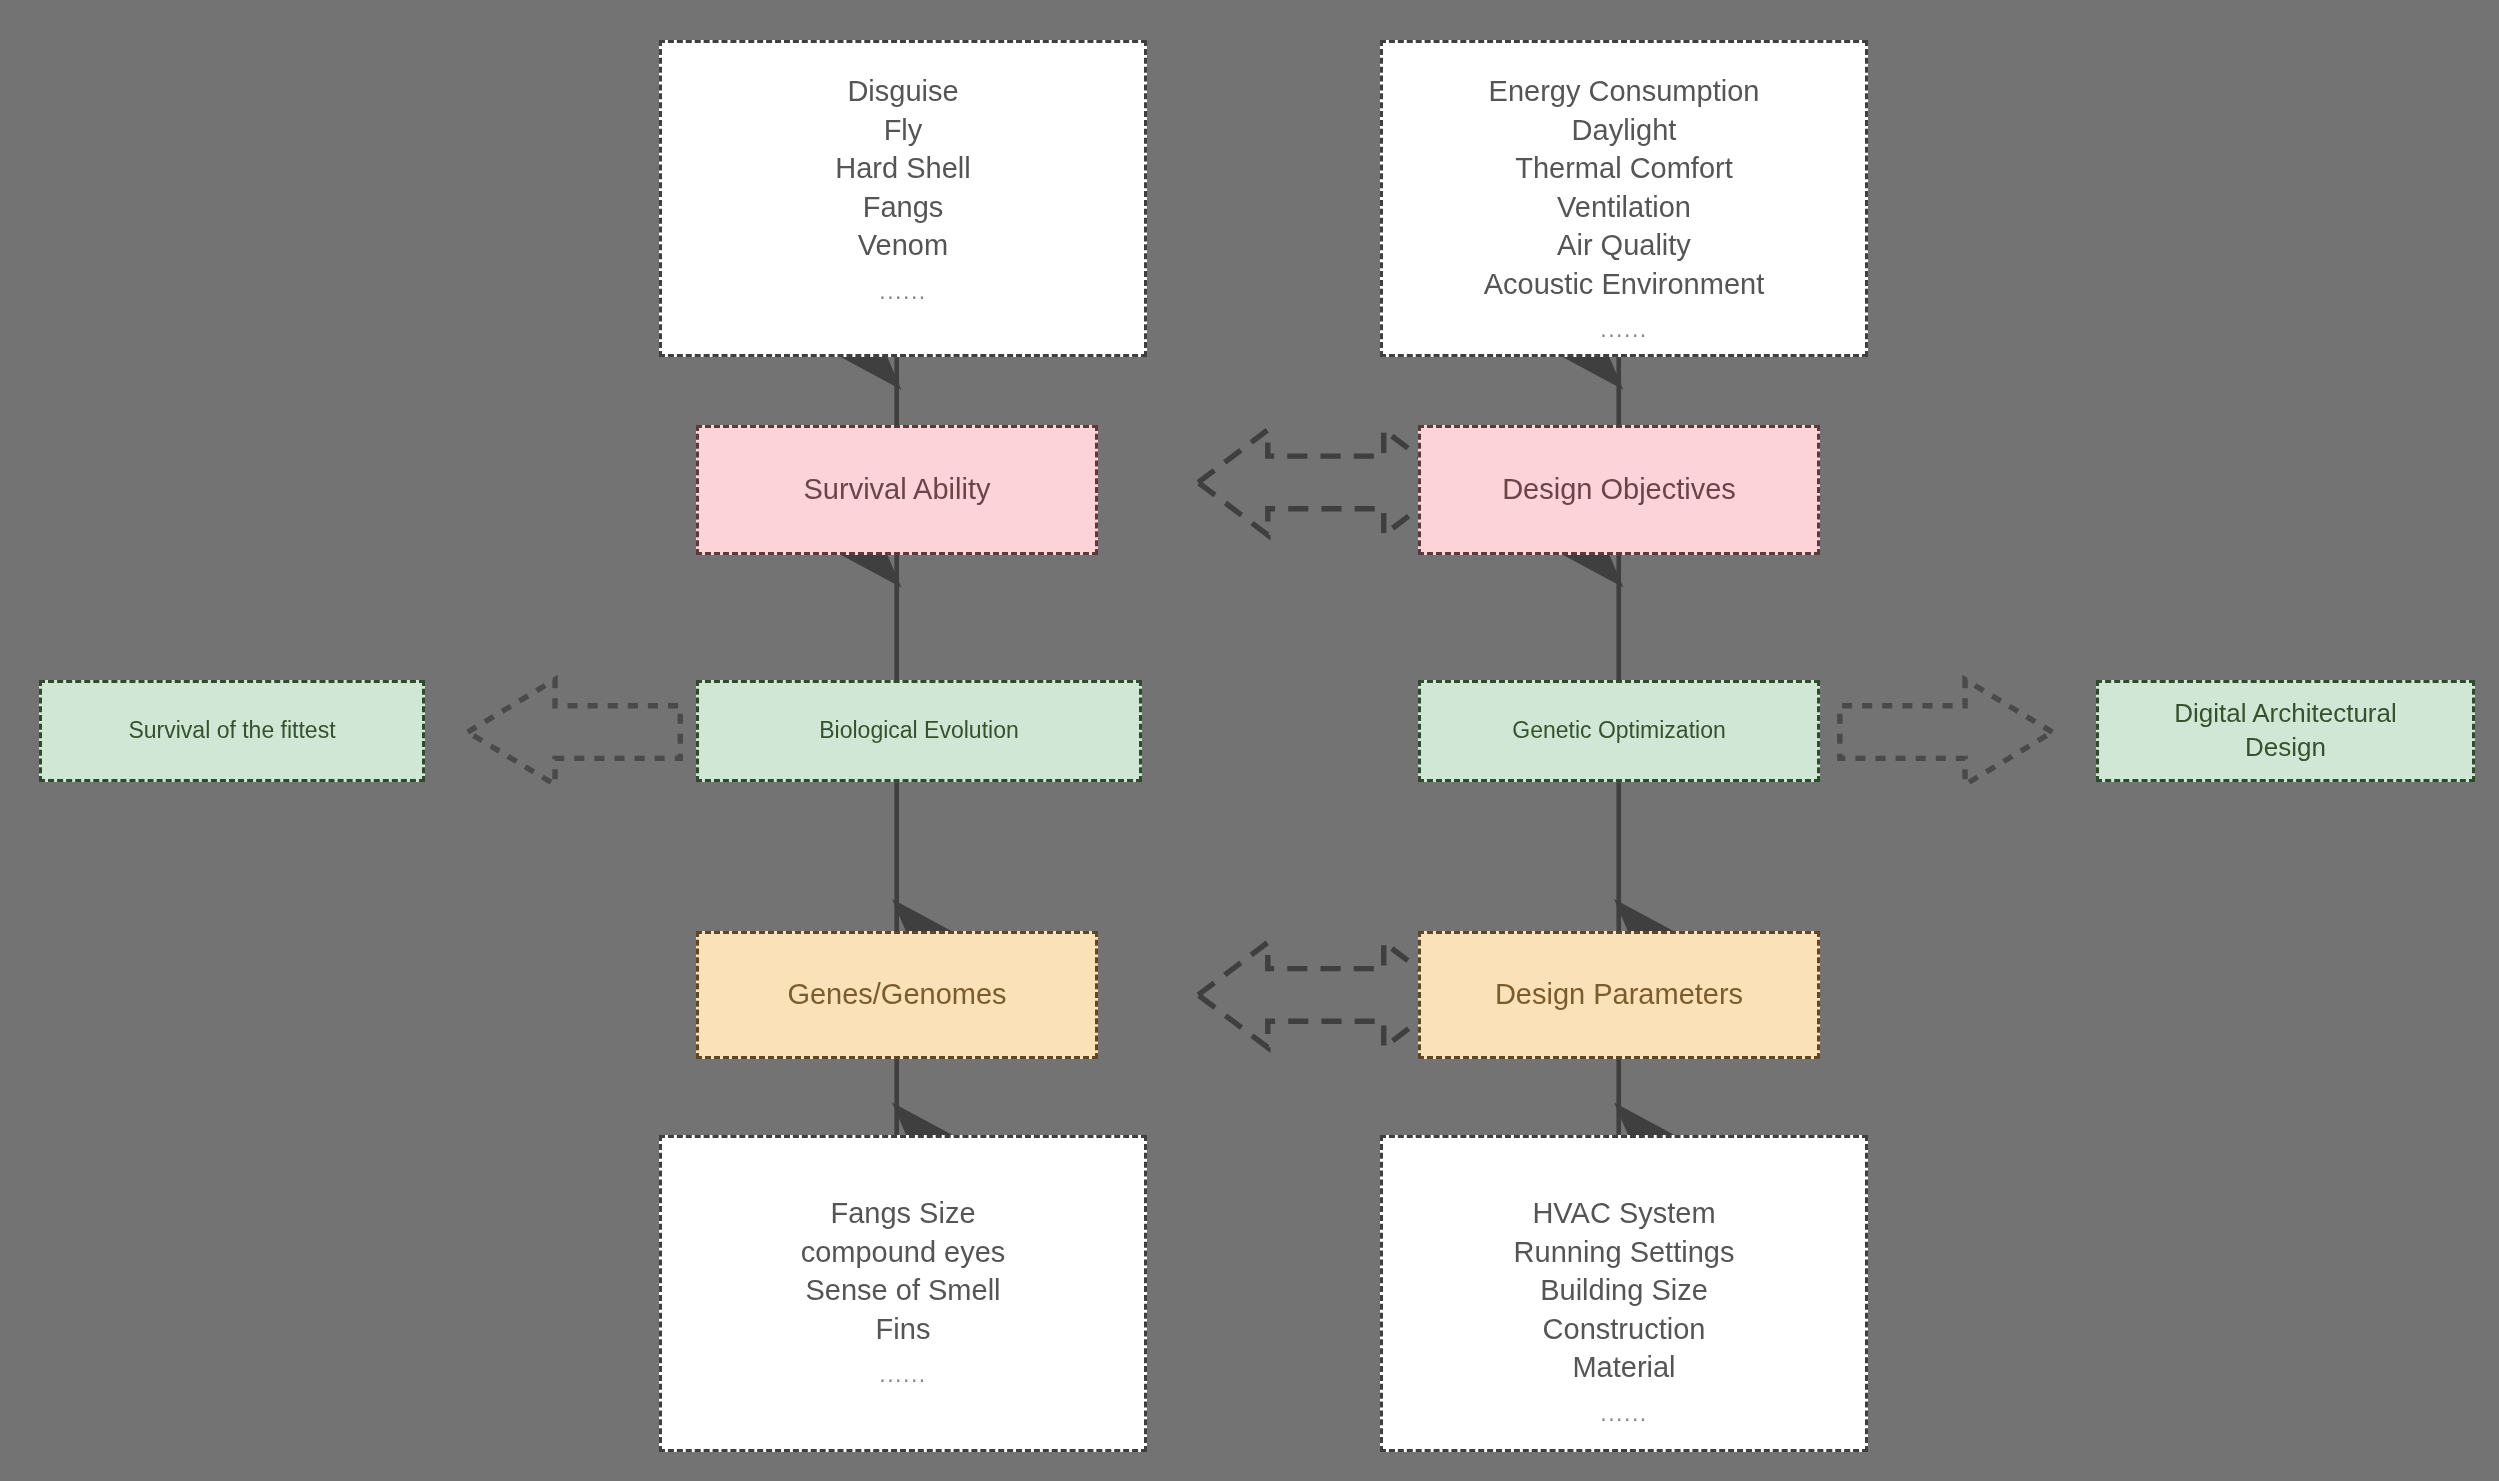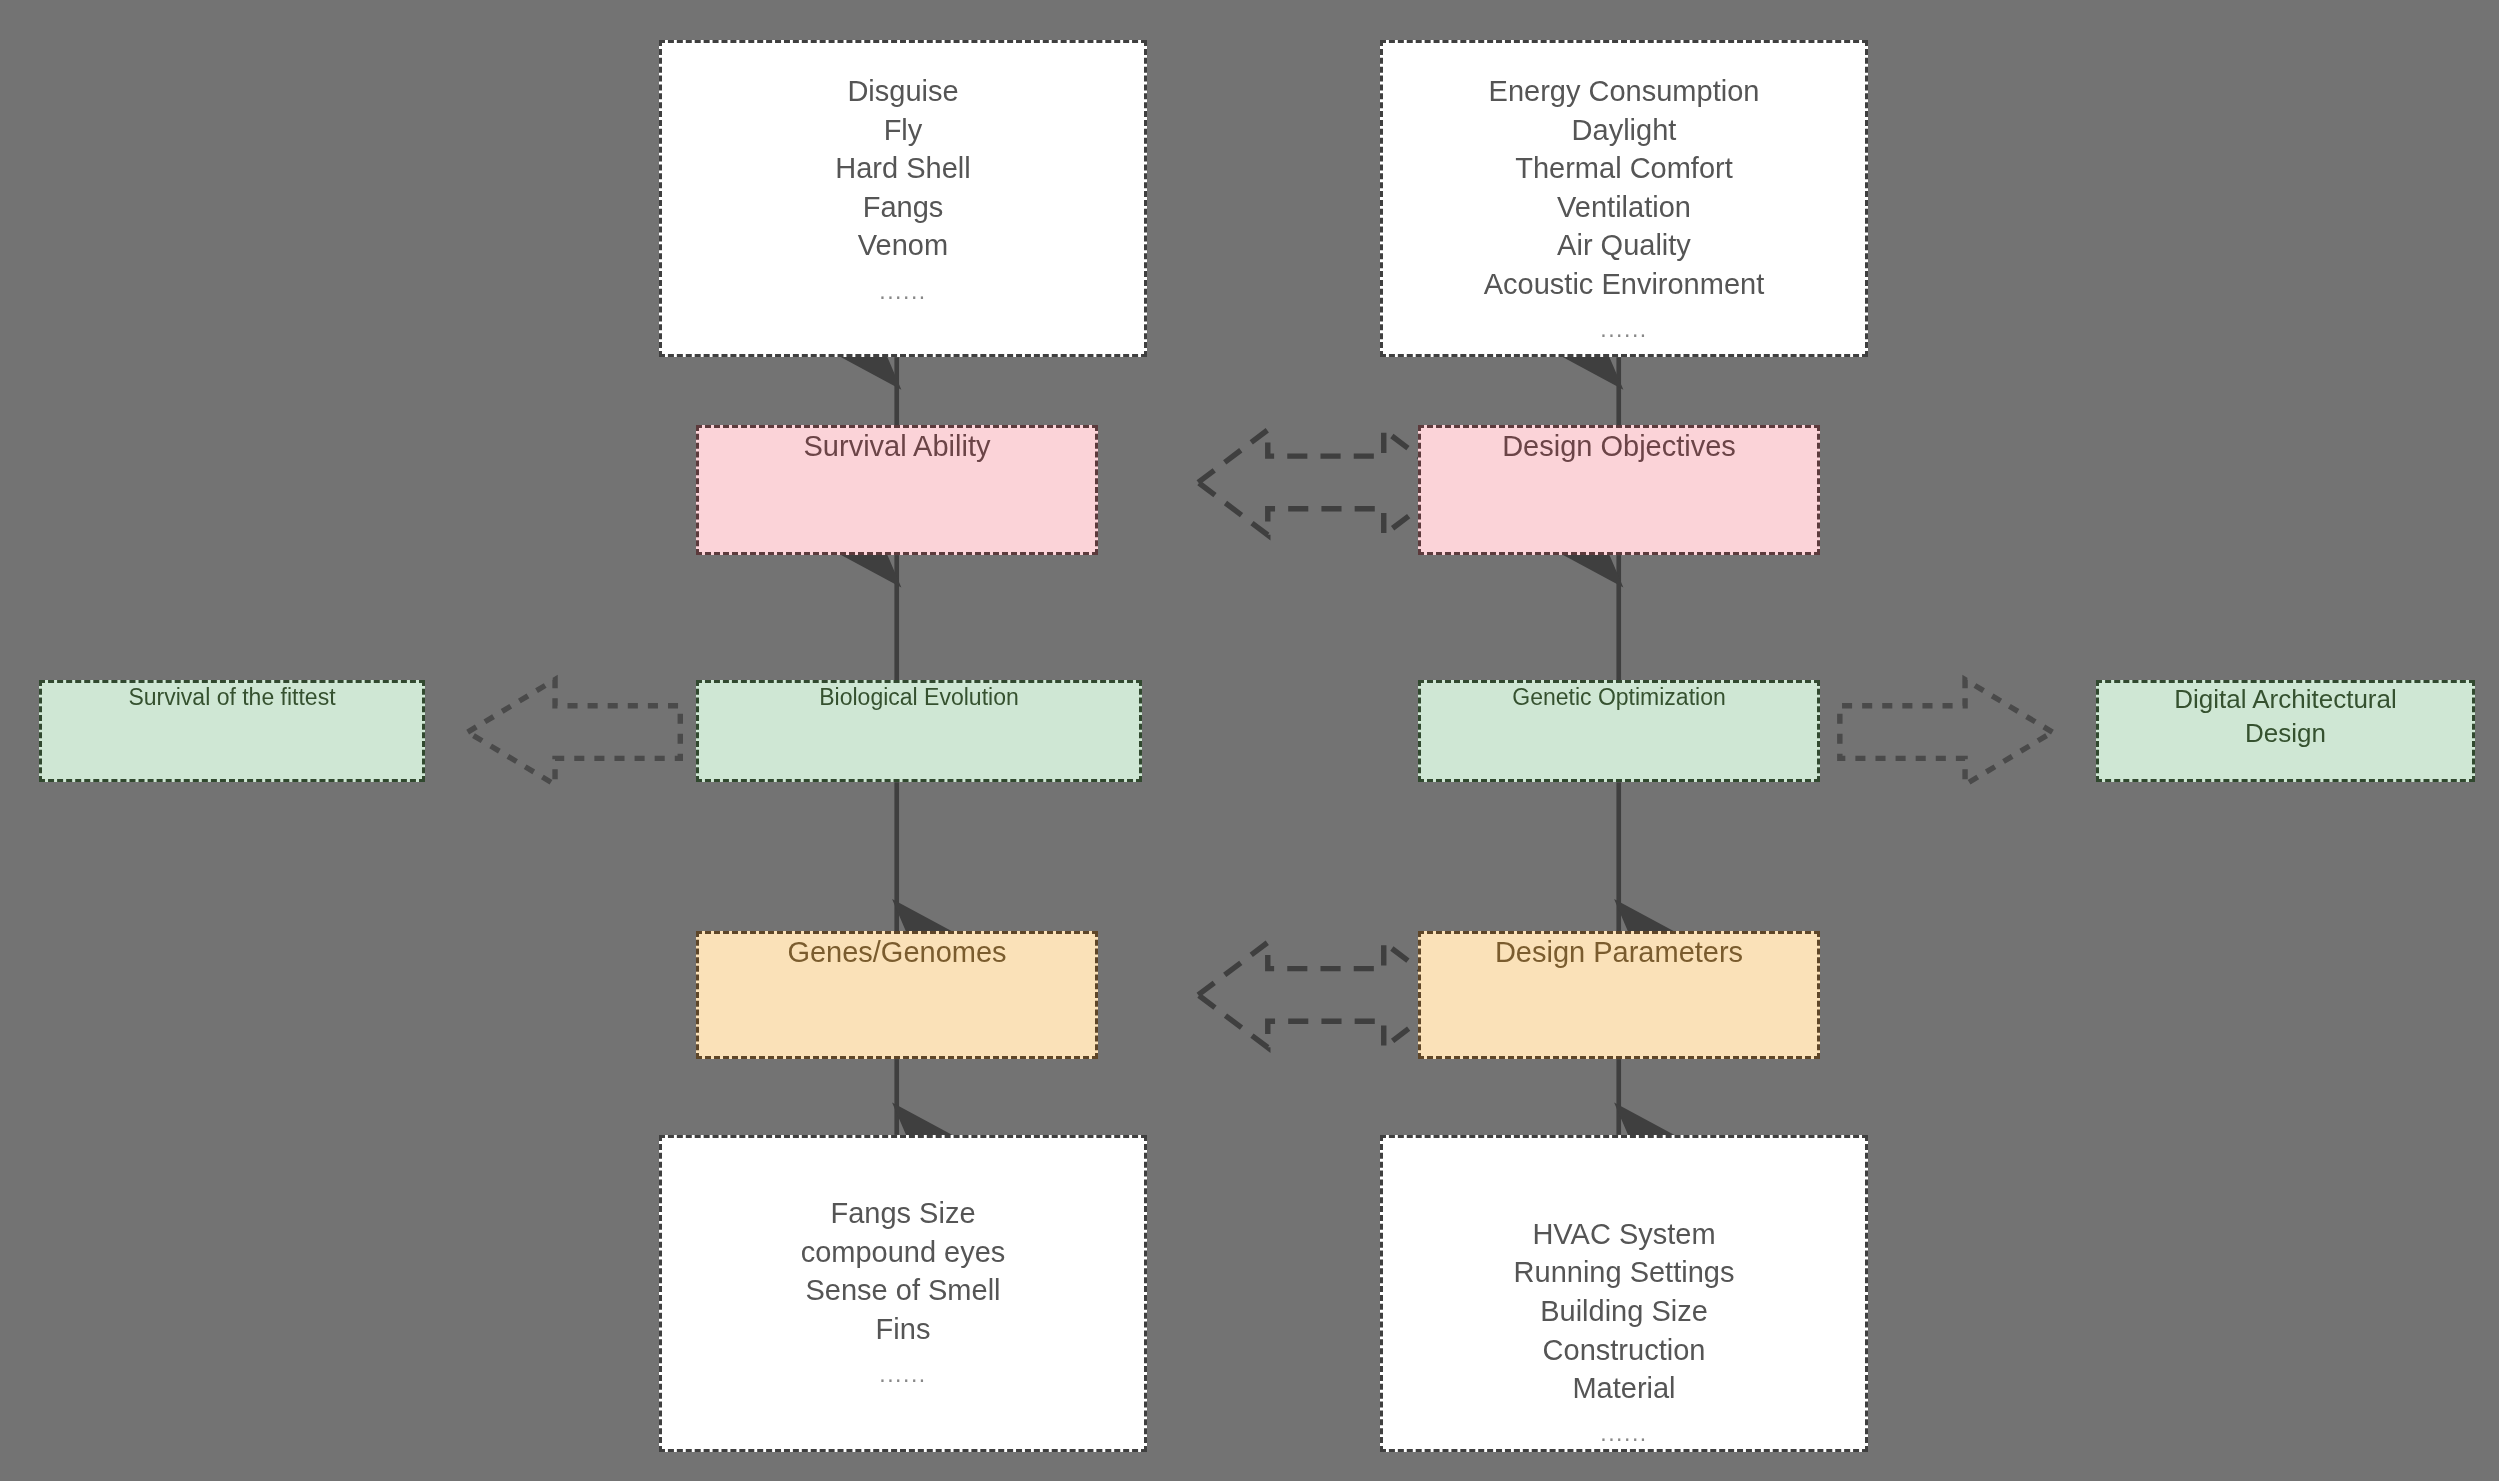--- a/index.html
+++ b/index.html
@@ -16,21 +16,21 @@
     height: 1482px;
     background: #737373;
     overflow: hidden;
     text-decoration: underline;
   }
   
   .node {
     position: absolute;
     box-sizing: border-box;
     display: flex;
-    align-items: flex-start;
+    align-items: center;
     justify-content: center;
     text-align: center;
     border-style: dashed;
     border-width: 3.9px;
     line-height: 1.30;
   }
   .list-box {
     border-color: #3f3f3f;
     background: #ffffff;
     color: #555555;
@@ -235,21 +235,21 @@
   <div class="node list-box" style="left:659px; top:1135px; width:488px; height:317px; padding-top:56px;">
     <div class="lines">
       <span>Fangs Size</span>
       <span>compound eyes</span>
       <span>Sense of Smell</span>
       <span>Fins</span>
       <span class="ellipsis">......</span>
     </div>
   </div>
 
-  <div class="node list-box" style="left:1380px; top:1135px; width:488px; height:317px; padding-top:56px;align-items:flex-end;">
+  <div class="node list-box" style="left:1380px; top:1135px; width:488px; height:317px; padding-top:56px;">
     <div class="lines">
       <span>HVAC System</span>
       <span>Running Settings</span>
       <span>Building Size</span>
       <span>Construction</span>
       <span>Material</span>
       <span class="ellipsis">......</span>
     </div>
   </div>
 

